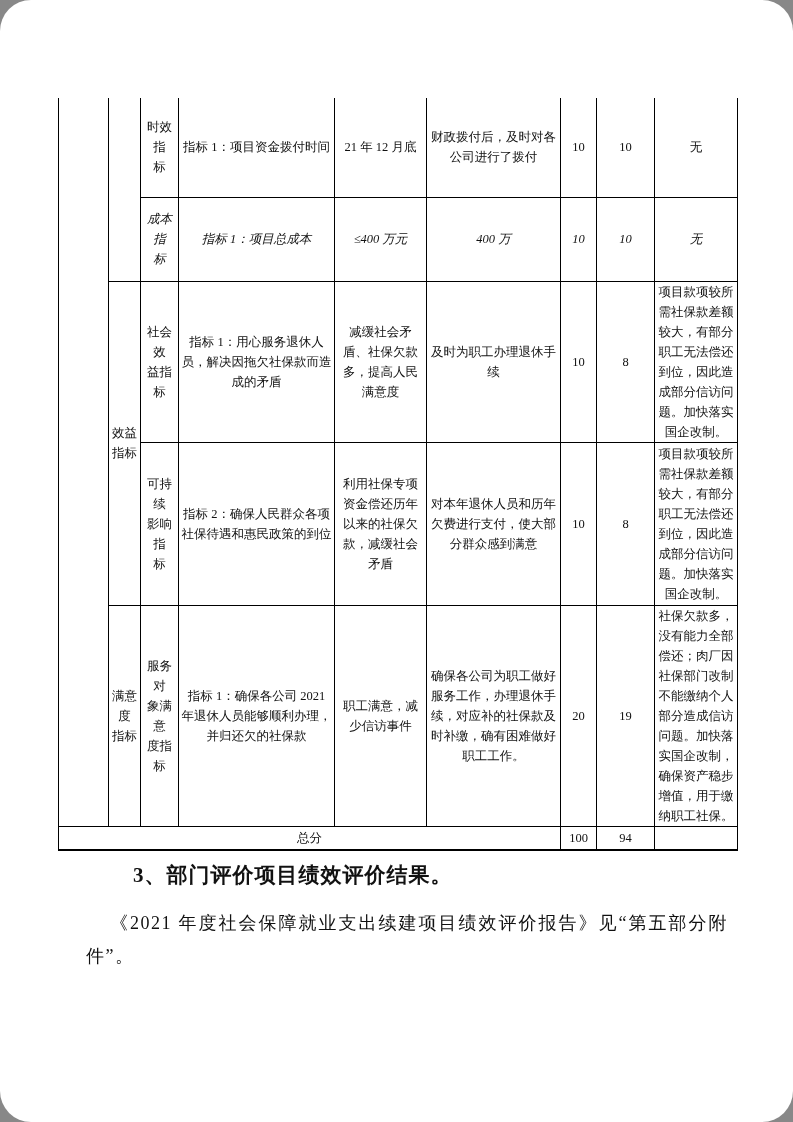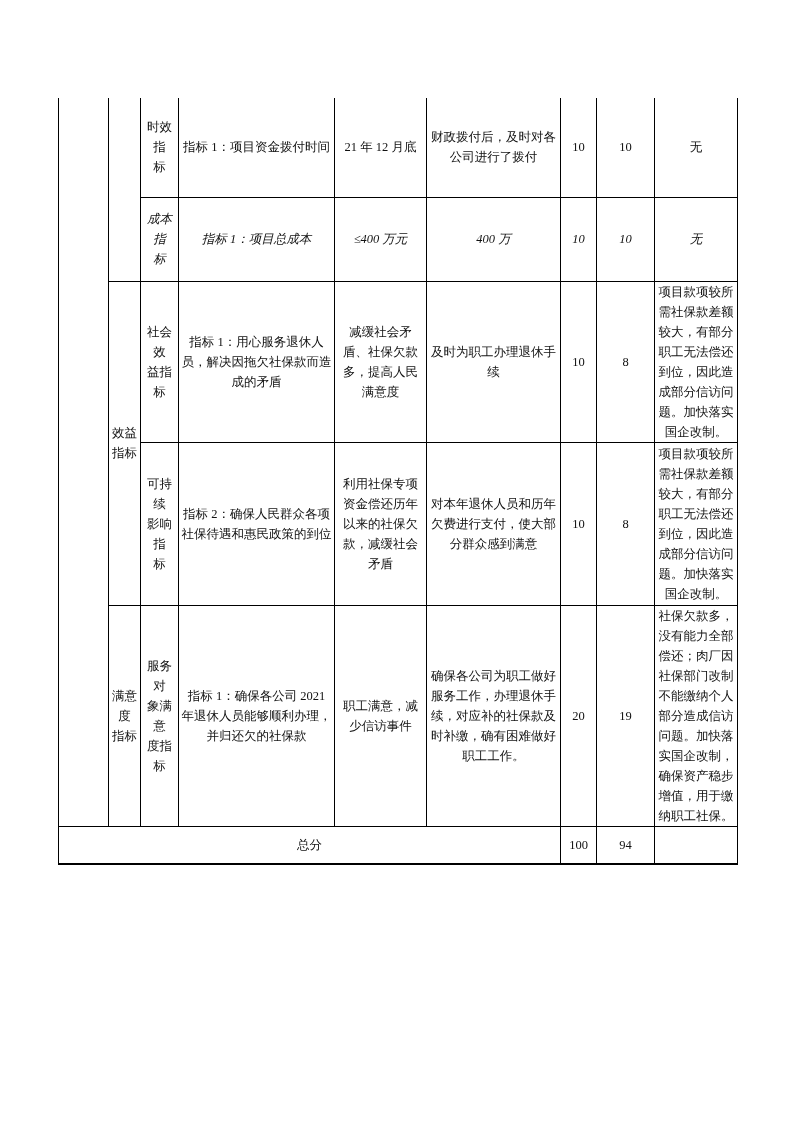--- a/index.html
+++ b/index.html
@@ -3,20 +3,21 @@
 <meta charset="utf-8">
 <style>
   html,body{margin:0;padding:0;background:#888;}
   .page{
     position:relative;
     width:793px;height:1122px;
     background:#ffffff;
     font-family:"Liberation Serif","DejaVu Serif",serif;
     color:#111;
     overflow:hidden;
+    border-radius:31px;
   }
   table.ptable{
     position:absolute;left:58px;top:98px;
     border-collapse:collapse;
     table-layout:fixed;
     width:679px;
   }
   table.ptable td{
     border:1px solid #000;
     text-align:center;
@@ -28,21 +29,21 @@
     overflow:hidden;
   }
   
   table.ptable tr.r1 > td{border-top:none;}
   table.ptable tr.r6 > td{border-bottom:2px solid #000;}
   tr.r1{height:99px;}
   tr.r2{height:84px;font-style:italic;}
   tr.r3{height:155px;}
   tr.r4{height:163px;}
   tr.r5{height:187px;}
-  tr.r6{height:38px;}
+  tr.r6{height:24px;}
   td.pre{white-space:pre-line;}
   td.nowrap{white-space:nowrap;padding:0;}
   .textblock{
     position:absolute;left:86px;top:860px;width:642px;
   }
   .heading{
     margin-left:47px;
     font-size:21px;
     font-weight:bold;
     letter-spacing:1px;
@@ -137,14 +138,18 @@
     </tr>
     <tr class="r6">
       <td colspan="6">总分</td>
       <td>100</td>
       <td>94</td>
       <td></td>
     </tr>
     </tbody>
   </table>
 
+  <div class="textblock">
+    <div class="heading">3、部门评价项目绩效评价结果。</div>
+    <p class="para">《2021 年度社会保障就业支出续建项目绩效评价报告》见“第五部分附件”。</p>
+  </div>
 
 </div>
 
 </body></html>

